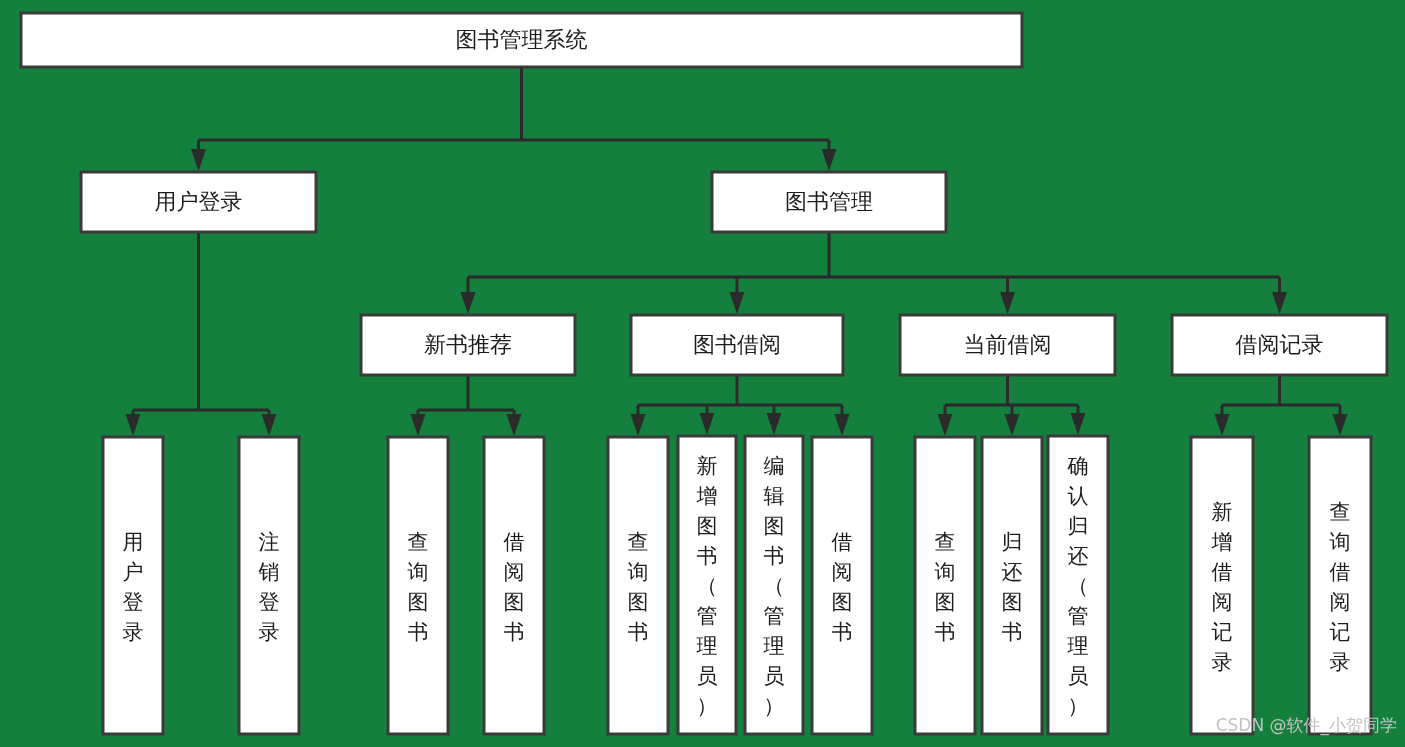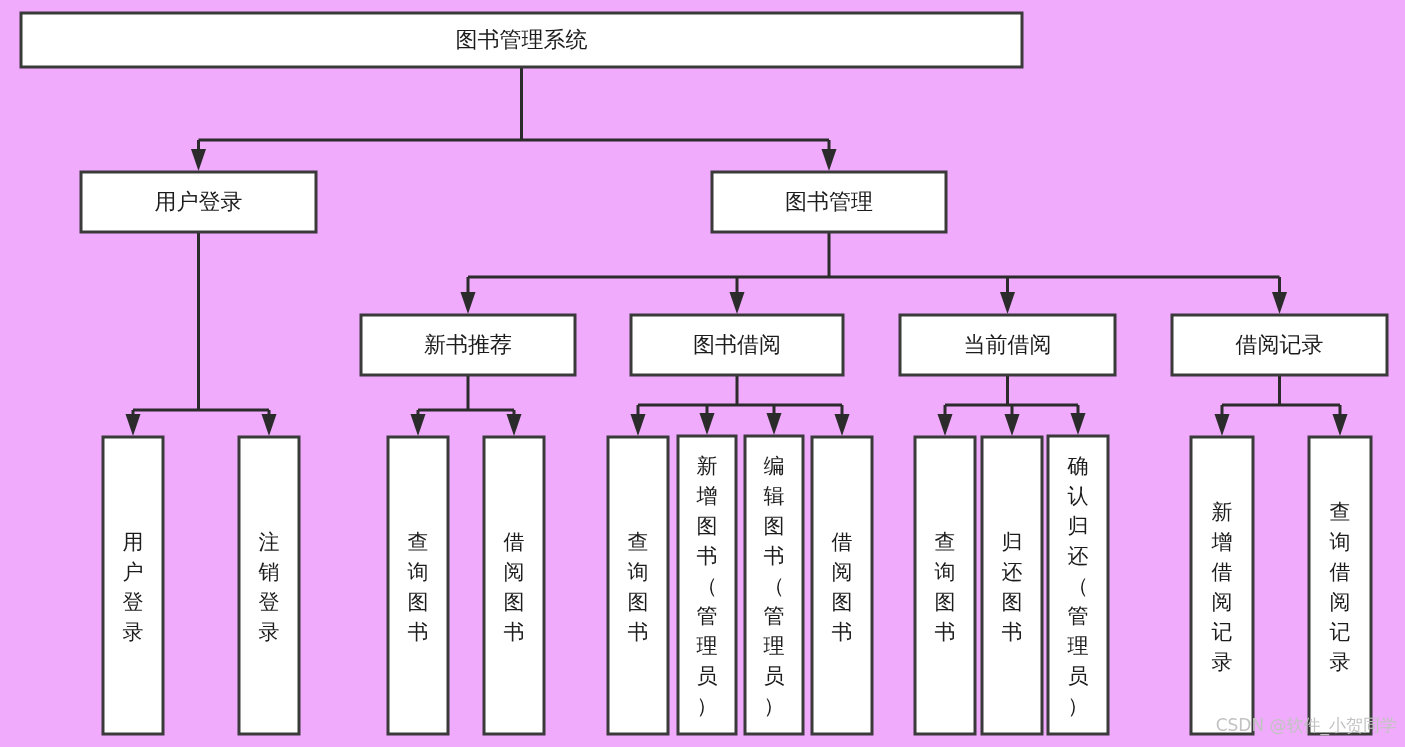--- a/index.html
+++ b/index.html
@@ -11,21 +11,21 @@
   body {
     width: 1405px;
     height: 747px;
     overflow: hidden;
     font-family: "DejaVu Sans", "Liberation Sans", sans-serif;
   }
   #diagram-root {
     position: relative;
     width: 1405px;
     height: 747px;
-    background: #f0abfc;
+    background: #15803d;
   }
   svg.diagram-canvas {
     position: absolute;
     left: 0;
     top: 0;
     width: 1405px;
     height: 747px;
     display: block;
   }
   .node-box {

